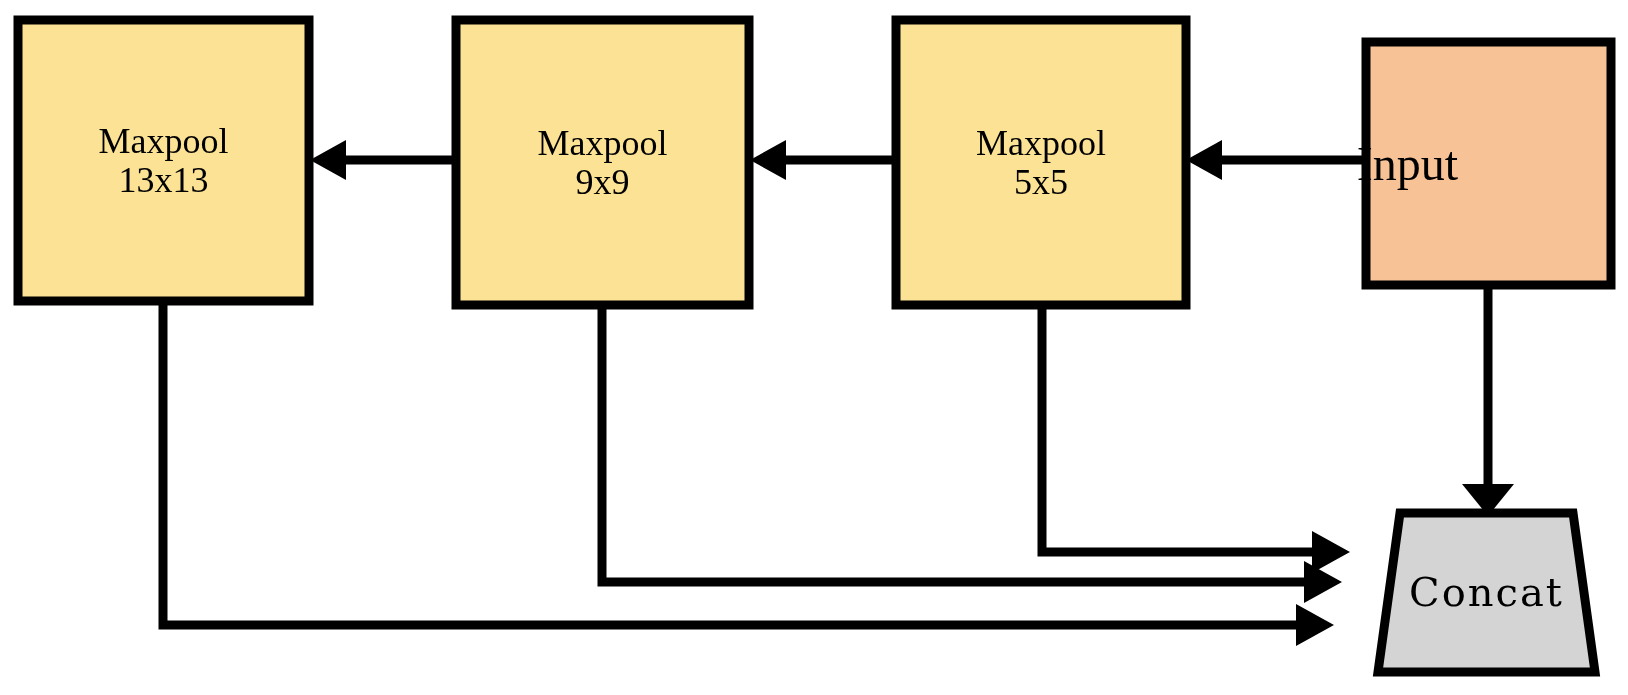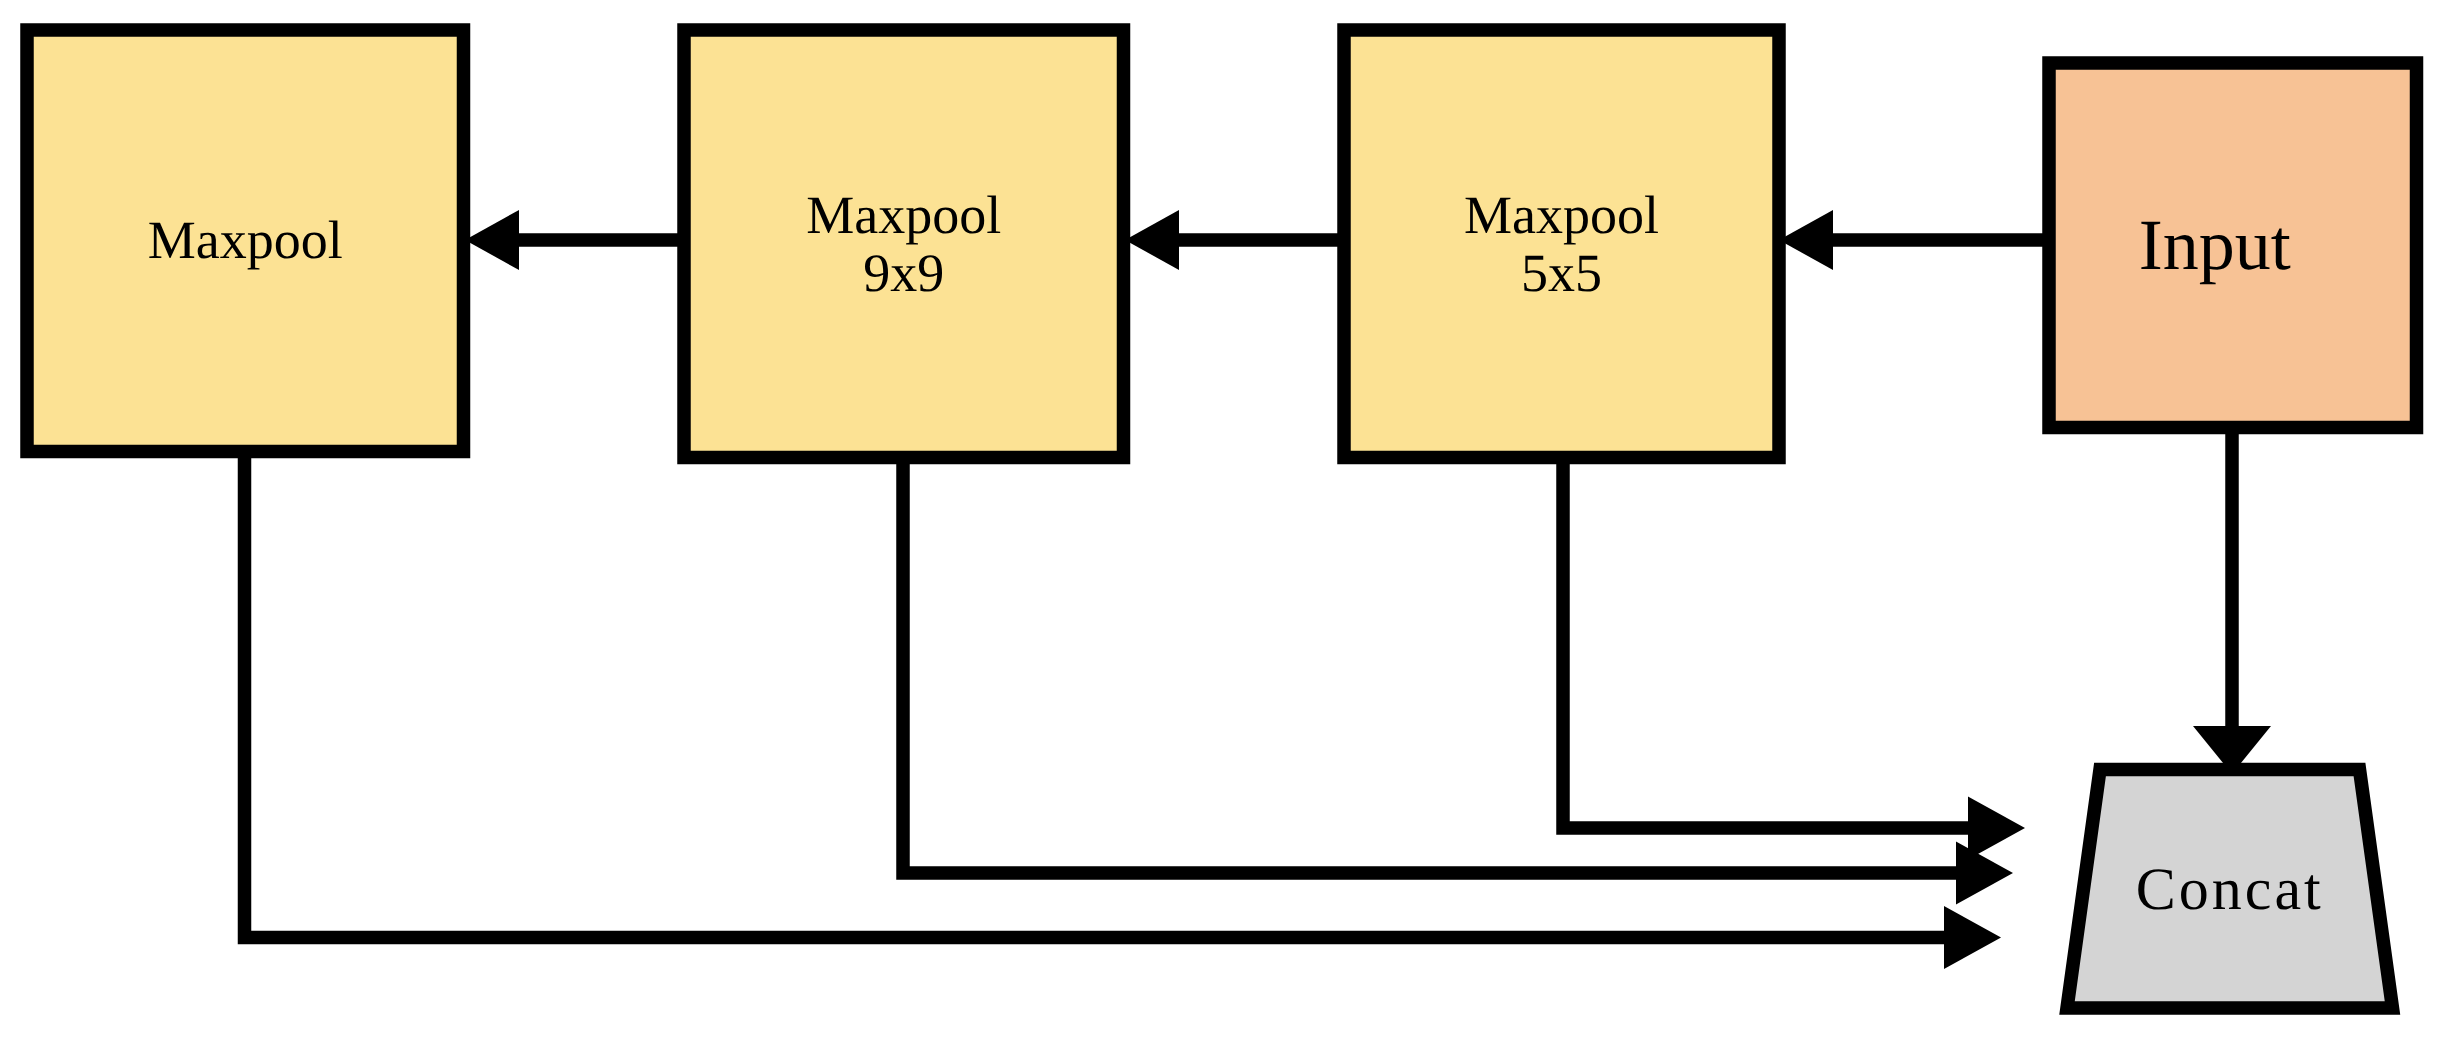--- a/index.html
+++ b/index.html
@@ -87,33 +87,34 @@
       <rect x="18" y="20" width="291" height="281" fill="#fce294"></rect>
       <rect x="456" y="20" width="293" height="285" fill="#fce294"></rect>
       <rect x="896" y="20" width="290" height="285" fill="#fce294"></rect>
       <rect x="1366" y="42" width="245" height="243" fill="#f7c295"></rect>
       <polygon points="1400,513 1573,513 1595,672 1378,672" fill="#d4d4d4"></polygon>
     </g>
   </svg>
 
   <div class="node-label pool-label" style="left:18px; top:20px; width:291px; height:281px;">
     <span class="lbl-line">Maxpool</span>
+    <span class="lbl-line">13x13</span>
   </div>
 
   <div class="node-label pool-label" style="left:456px; top:20px; width:293px; height:285px;">
     <span class="lbl-line">Maxpool</span>
     <span class="lbl-line">9x9</span>
   </div>
 
   <div class="node-label pool-label" style="left:896px; top:20px; width:290px; height:285px;">
     <span class="lbl-line">Maxpool</span>
     <span class="lbl-line">5x5</span>
   </div>
 
-  <div class="node-label input-label" style="left:1354px; top:42px; width:245px; height:243px;">
+  <div class="node-label input-label" style="left:1285px; top:42px; width:245px; height:243px;">
     <span class="lbl-line">Input</span>
   </div>
 
-  <div class="node-label concat-label" style="left:1378px; top:513px; width:217px; height:159px;font-family:Liberation Serif, serif;">
+  <div class="node-label concat-label" style="left:1378px; top:513px; width:217px; height:159px;">
     <span class="lbl-line">Concat</span>
   </div>
 
 </div>
 
 </body></html>

